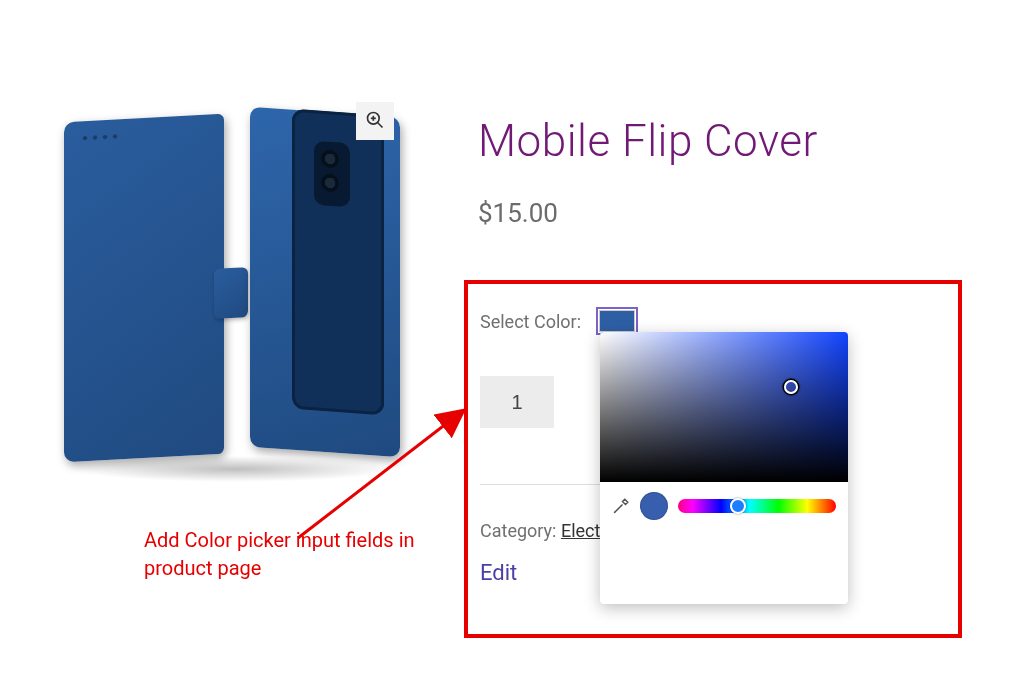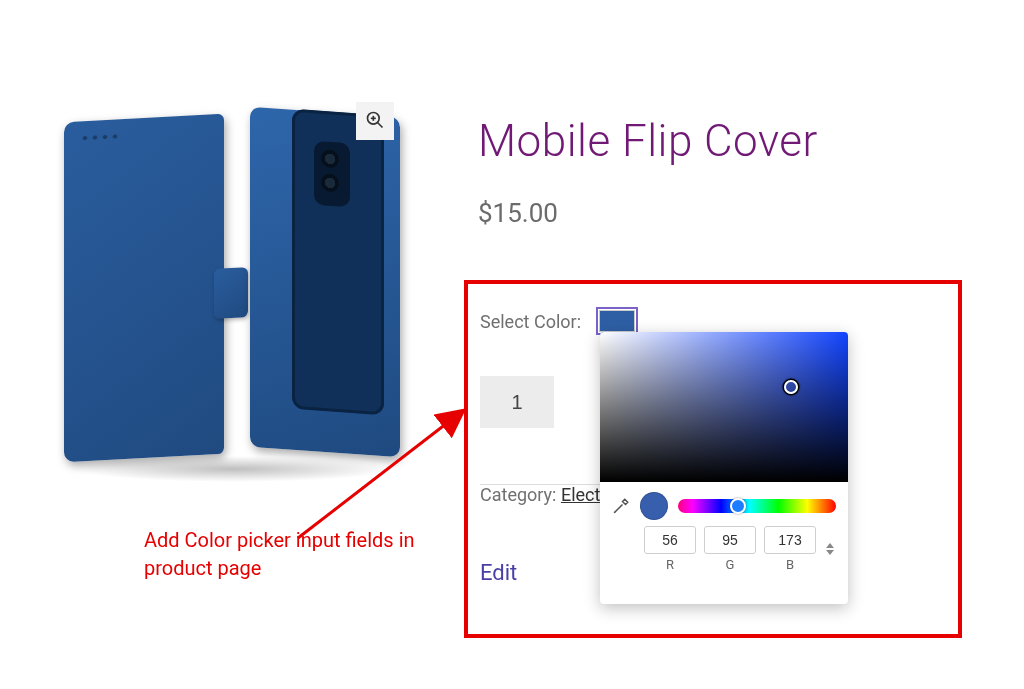--- a/index.html
+++ b/index.html
@@ -125,21 +125,21 @@
 
   .dark-btn{
     position:absolute;left:604px;top:376px;width:14px;height:52px;background:#2a2a2a;
   }
 
   .divider{
     position:absolute;left:480px;top:484px;width:120px;height:1px;background:#ddd;
   }
 
   .category{
-    position:absolute;left:480px;top:484px;font-size:18px;color:#707070;
+    position:absolute;left:480px;top:520px;font-size:18px;color:#707070;
   }
   .category a{color:#333;text-decoration:underline;}
 
   .edit-link{
     position:absolute;left:480px;top:560px;font-size:22px;color:#4a3fa7;cursor:pointer;
   }
 
   
   .picker{
     position:absolute;left:600px;top:332px;width:248px;height:272px;
@@ -261,35 +261,20 @@
           <path d="M14 10 4 20l-1 1 1-1 10-10"></path>
           <path d="M4 20l-1 1"></path>
         </svg>
       </span>
     </div>
     <div class="color-dot"></div>
     <div class="hue-bar">
       <div class="hue-thumb"></div>
     </div>
   </div>
-  <div class="rgb-row">
-    <div class="rgb-col">
-      <input value="56" style="">
-      <span>R</span>
-    </div>
-    <div class="rgb-col">
-      <input value="95" style="">
-      <span>G</span>
-    </div>
-    <div class="rgb-col">
-      <input value="173" style="">
-      <span>B</span>
-    </div>
-    <div class="mode-toggle"></div>
-  </div>
 </div>
 
 <svg class="arrow-svg" viewBox="0 0 200 160">
   <defs>
     <marker id="ah" markerWidth="12" markerHeight="12" refX="9" refY="5" orient="auto">
       <path d="M0,0 L10,5 L0,10 Z" fill="#e60000"></path>
     </marker>
   </defs>
   <line x1="12" y1="140" x2="178" y2="12" stroke="#e60000" stroke-width="3" marker-end="url(#ah)"></line>
 </svg>

